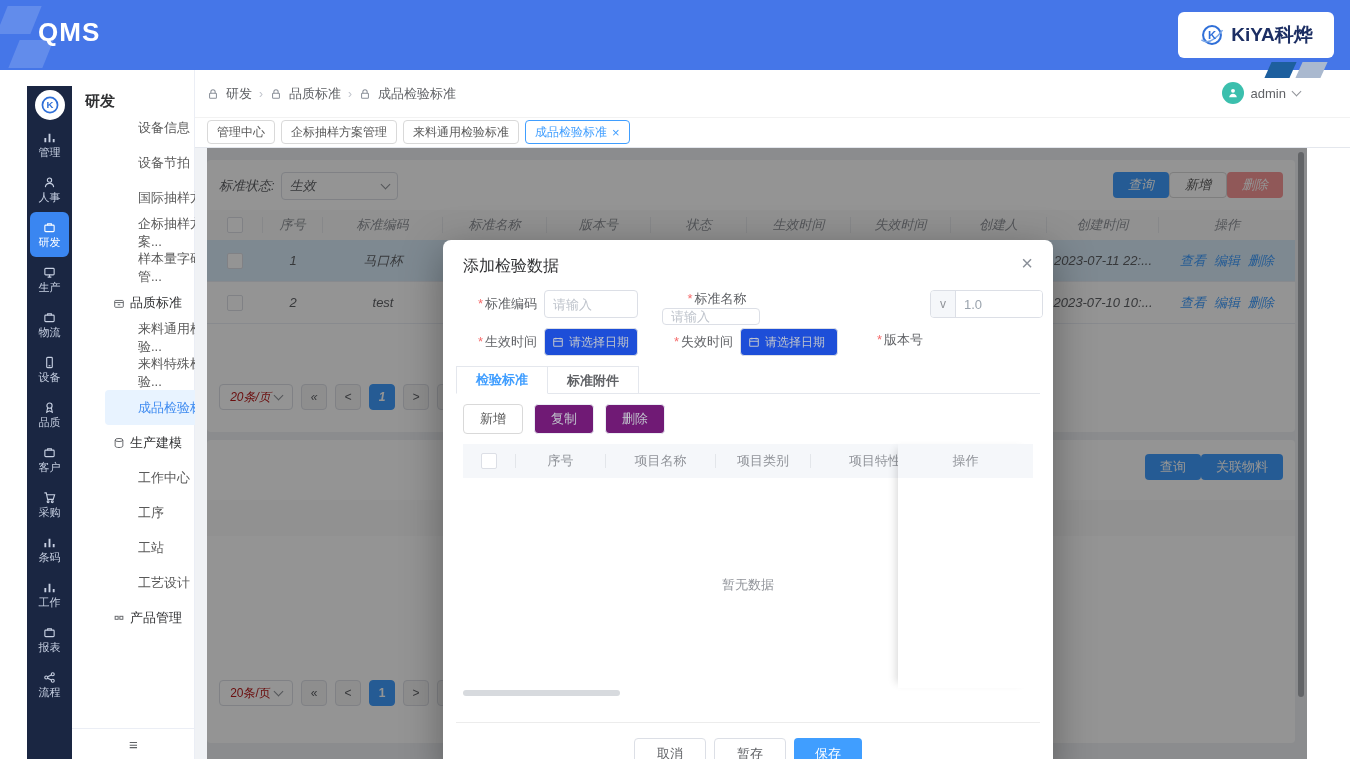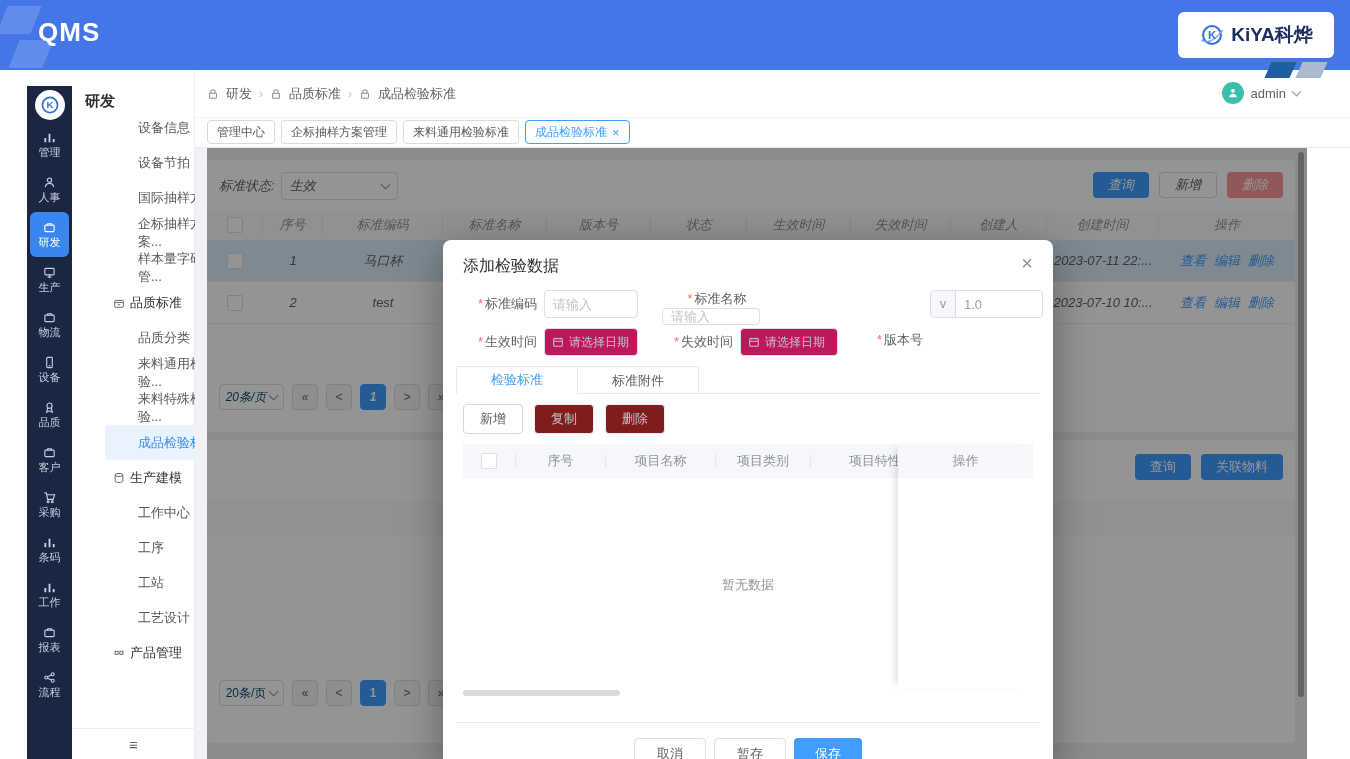--- a/index.html
+++ b/index.html
@@ -59,76 +59,76 @@
   
   .content{position:absolute;left:0;top:78px;width:1112px;height:611px;background:#f0f2f5;}
   .card{position:absolute;background:#fff;border-radius:4px;}
   .card1{left:12px;top:12px;width:1088px;height:272px;font-style:italic;}
   .card2{left:12px;top:292px;width:1088px;height:303px;}
   .filter-row{position:absolute;left:12px;top:12px;height:28px;display:flex;align-items:center;gap:6px;}
   .f-label{font-size:13px;color:#606266;}
   .sel{width:117px;height:28px;border:1px solid #dcdfe6;border-radius:4px;background:#fff;box-sizing:border-box;
        display:flex;align-items:center;padding:0 8px;font-size:13px;color:#606266;cursor:pointer;}
   .sel .chev-dn{margin-left:auto;}
-  .btns-r{position:absolute;right:12px;top:12px;display:flex;gap:10px;}
+  .btns-r{position:absolute;right:12px;top:12px;display:flex;}
   .btn{height:26px;padding:0 15px;border-radius:4px;font-size:13px;display:flex;align-items:center;
        justify-content:center;cursor:pointer;box-sizing:border-box;}
   .btn-pri{background:#409eff;color:#fff;}
   .btn-def{background:#fff;border:1px solid #d9d9d9;color:#595959;}
   .btn-danger-dis{background:#f89898;color:#fff;}
   .thead{position:absolute;left:0;top:50px;width:1088px;height:30px;background:#fafafa;display:flex;align-items:center;}
   .thead .hc{font-size:13px;color:#909399;text-align:center;border-right:1px solid #e8eaee;height:16px;line-height:16px;box-sizing:border-box;}
   .thead .hc:last-child{border-right:none;}
   .trow{position:absolute;left:0;width:1088px;height:42px;display:flex;align-items:center;border-bottom:1px solid #ebeef5;box-sizing:border-box;}
   .trow .hc{font-size:13px;color:#606266;text-align:center;}
   .row-sel{background:#d9ecfa;}
   .c0{width:56px;display:flex;justify-content:center;}
   .c1{width:60px;} .c2{width:120px;} .c3{width:104px;} .c4{width:104px;} .c5{width:96px;}
   .c6{width:104px;} .c7{width:100px;} .c8{width:96px;} .c9{width:112px;} .c10{width:136px;}
   .cbx{width:14px;height:14px;border:1px solid #dcdfe6;border-radius:2px;background:#fff;cursor:pointer;}
   .links{display:flex;gap:8px;justify-content:center;}
   .lnk{color:#409eff;font-size:13px;cursor:pointer;}
   .pager{position:absolute;left:12px;display:flex;align-items:center;gap:8px;}
-  .psize{width:65px;height:26px;border:1px solid #dcdfe6;border-radius:4px;background:#fff;box-sizing:border-box;
-         display:flex;align-items:center;justify-content:center;gap:4px;font-size:12px;color:#0c4a6e;cursor:pointer;}
+  .psize{width:74px;height:26px;border:1px solid #dcdfe6;border-radius:4px;background:#fff;box-sizing:border-box;
+         display:flex;align-items:center;justify-content:center;gap:4px;font-size:12px;color:#b91c1c;cursor:pointer;}
   .pbtn{width:26px;height:26px;border:1px solid #dcdfe6;border-radius:4px;background:#f4f4f5;box-sizing:border-box;
         display:flex;align-items:center;justify-content:center;font-size:12px;color:#606266;cursor:pointer;}
   .pbtn.cur{background:#409eff;border-color:#409eff;color:#fff;font-weight:bold;}
   .thead2{position:absolute;left:0;top:60px;width:1088px;height:36px;background:#fafafa;}
   .vscroll{position:absolute;right:3px;top:4px;width:6px;height:545px;border-radius:3px;background:#aaadb2;}
   .overlay{position:absolute;left:12px;top:0;width:1100px;height:611px;background:rgba(0,0,0,0.42);z-index:5;}
   
   .modal{position:absolute;left:443px;top:240px;width:610px;height:534px;background:#fff;z-index:10;
          border-radius:8px 8px 0 0;box-shadow:0 10px 40px rgba(0,0,0,.35);}
   .mod-title{position:absolute;left:20px;top:16px;font-size:16px;color:#303133;}
   .mod-close{position:absolute;right:20px;top:12px;font-size:20px;color:#8a9099;cursor:pointer;}
   .fgroup{position:absolute;height:28px;display:flex;align-items:center;}
   .flabel{font-size:13px;color:#606266;text-align:right;}
   .req{color:#f56c6c;margin-right:2px;}
   .inp{height:28px;border:1px solid #dcdfe6;border-radius:4px;box-sizing:border-box;font-size:13px;color:#606266;
        padding:0 8px;outline:none;background:#fff;font-family:inherit;}
   .inp::placeholder{color:#bfc4cc;}
-  .dateinp{height:28px;border:1px solid #dcdfe6;border-radius:4px;box-sizing:border-box;background:#be185d;
+  .dateinp{height:28px;border:1px solid #dcdfe6;border-radius:4px;box-sizing:border-box;background:#1d4ed8;
            display:flex;align-items:center;gap:5px;padding:0 7px;cursor:pointer;}
   .dateinp svg{width:12px;height:12px;stroke:#bfc4cc;fill:none;stroke-width:1.2;flex:none;}
   .ph{font-size:12px;color:#bfc4cc;white-space:nowrap;}
   .vercombo{position:absolute;height:28px;display:flex;border:1px solid #dcdfe6;border-radius:4px;box-sizing:border-box;overflow:hidden;}
   .verseg{width:33px;background:#f5f7fa;border-right:1px solid #dcdfe6;display:flex;align-items:center;
           justify-content:center;font-size:12px;color:#909399;}
   .verinp{border:none;outline:none;flex:1;width:70px;padding:0 8px;font-size:13px;color:#9aa3ad;font-family:inherit;}
   .mtabs{position:absolute;left:13px;top:126px;width:584px;height:28px;border-bottom:1px solid #e4e7ed;
          box-sizing:border-box;display:flex;}
-  .mtab{height:28px;padding:0 34px;display:flex;align-items:center;font-size:13px;box-sizing:border-box;cursor:pointer;}
+  .mtab{height:28px;padding:0 19px;display:flex;align-items:center;font-size:13px;box-sizing:border-box;cursor:pointer;font-weight:bold;}
   .mtab.active{border:1px solid #e4e7ed;border-bottom:1px solid #fff;color:#409eff;background:#fff;}
   .mtab.idle{border-top:1px solid #e4e7ed;border-right:1px solid #e4e7ed;color:#606266;}
   .mtools{position:absolute;left:20px;top:164px;display:flex;gap:11px;}
   .sbtn{height:30px;padding:0 16px;border-radius:4px;font-size:13px;display:flex;align-items:center;
         box-sizing:border-box;cursor:pointer;}
   .sbtn-def{background:#fff;border:1px solid #d9d9d9;color:#595959;}
-  .sbtn-dis{background:#7f1d1d;border:1px solid #ebeef5;color:#c0c4cc;cursor:not-allowed;}
+  .sbtn-dis{background:#701a75;border:1px solid #ebeef5;color:#c0c4cc;cursor:not-allowed;}
   .ithead{position:absolute;left:20px;top:204px;width:570px;height:34px;background:#f5f7fa;display:flex;align-items:center;}
   .ithead .ic{font-size:13px;color:#909399;text-align:center;border-right:1px solid #e3e6ea;height:14px;line-height:14px;box-sizing:border-box;}
   .k0{width:52px;display:flex;justify-content:center;border-right:1px solid #e3e6ea;height:14px;align-items:center;}
   .k1{width:90px;} .k2{width:110px;} .k3{width:95px;} .k4{width:128px;border-right:none !important;}
   .fixcol{position:absolute;left:455px;top:204px;width:135px;height:244px;background:#fff;z-index:2;
           box-shadow:-7px 0 8px -5px rgba(0,0,0,.15);}
   .fixhead{height:34px;background:#f5f7fa;display:flex;align-items:center;justify-content:center;
            font-size:13px;color:#909399;}
   .empty{position:absolute;left:20px;top:238px;width:570px;height:210px;display:flex;align-items:flex-start;
          justify-content:center;padding-top:98px;box-sizing:border-box;font-size:13px;color:#909399;}
@@ -279,23 +279,20 @@
       </div>
     <div class="m-group">
       <svg viewBox="0 0 14 14">
           <rect x="2" y="4" width="10" height="8" rx="1"></rect>
           <path d="M2 6.5h10M5.5 9h3"></path>
         </svg>
       <span>品质标准</span>
         <span class="gchev"></span>
     </div>
     <div class="m-item">
-        <span>品质分类</span>
-      </div>
-    <div class="m-item">
         <span>来料通用检验...</span>
       </div>
     <div class="m-item">
         <span>来料特殊检验...</span>
       </div>
     <div class="m-item active">
         <span>成品检验标准</span>
       </div>
     <div class="m-group">
       <svg viewBox="0 0 14 14">

